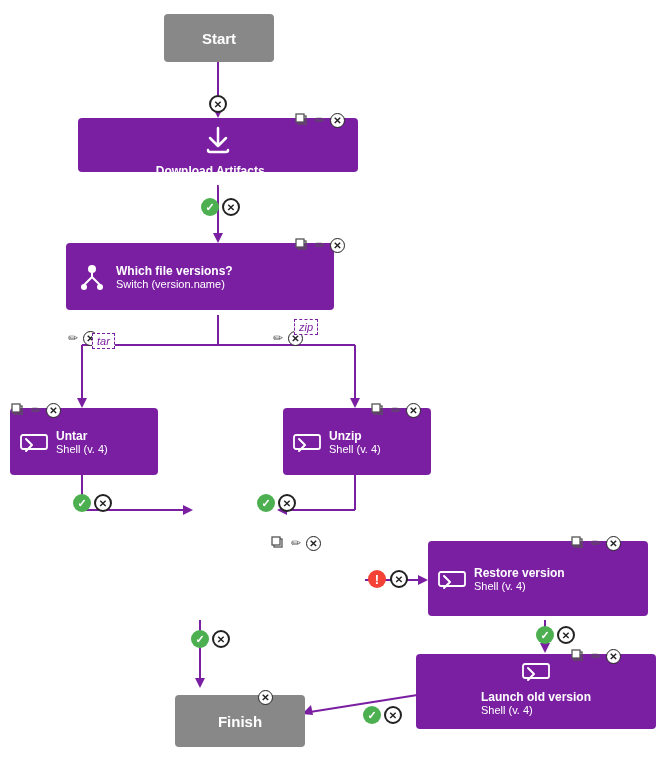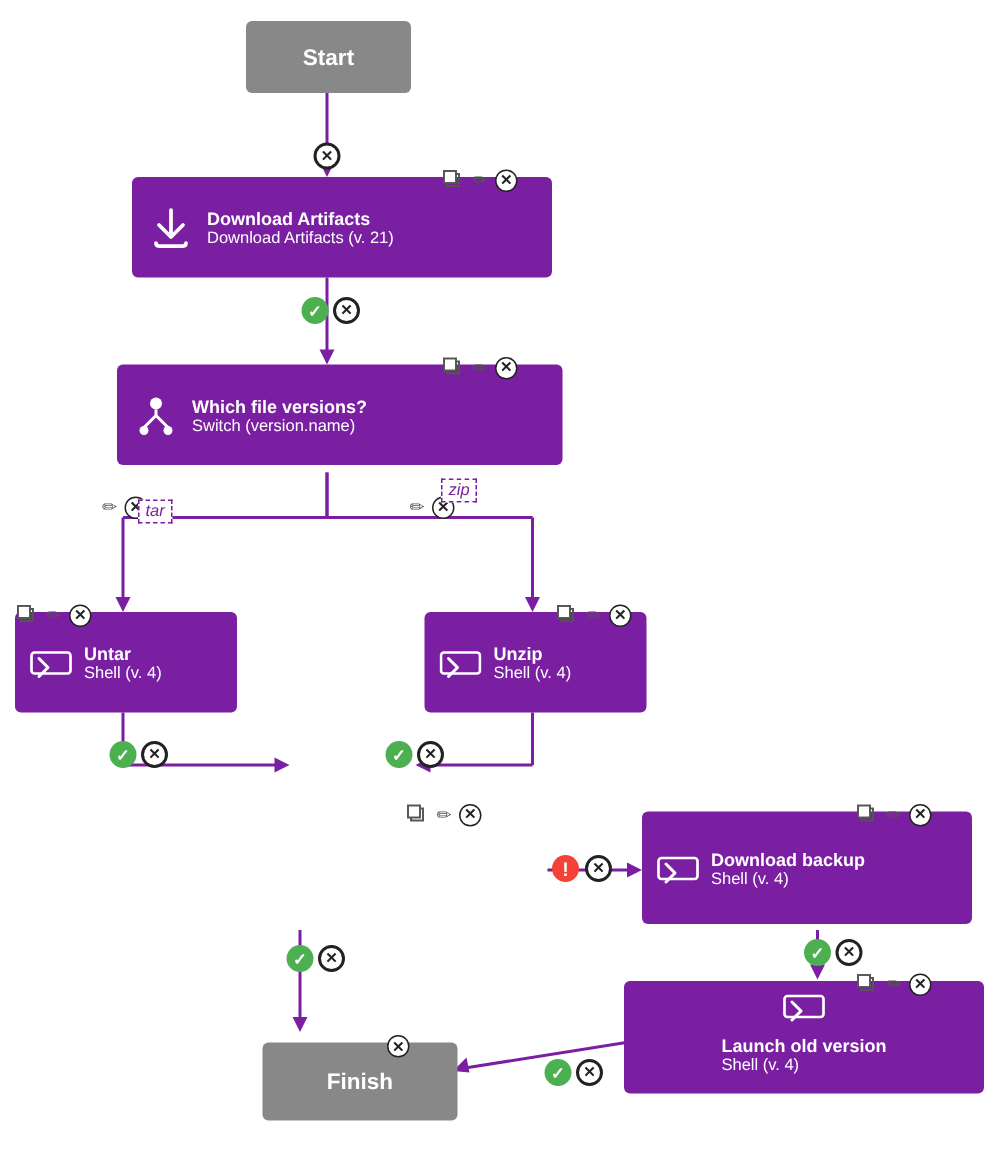--- a/index.html
+++ b/index.html
@@ -192,21 +192,21 @@
     <line x1="430" y1="693" x2="310" y2="712" stroke="#7b1fa2" stroke-width="2"></line>
     <polygon points="302,714 311,705 313,715" fill="#7b1fa2"></polygon>
   </svg>
 
   <div class="node node-gray" style="left:164px; top:14px; width:110px; height:48px;">
     <span>Start</span>
   </div>
 
   <div class="conn-xcircle" style="left:209px; top:95px;">✕</div>
 
-  <div class="node node-purple" style="left:88px; top:118px; width:280px; height:67px;">
+  <div class="node node-purple" style="left:78px; top:118px; width:280px; height:54px;flex-direction:column;">
     <div class="icon-area">
       <svg width="32" height="32" viewBox="0 0 32 32" fill="none">
         <path d="M16 4 L16 20 M8 14 L16 22 L24 14" stroke="white" stroke-width="2.5" fill="none" stroke-linecap="round" stroke-linejoin="round"></path>
         <path d="M6 26 Q6 28 8 28 L24 28 Q26 28 26 26" stroke="white" stroke-width="2.5" fill="none" stroke-linecap="round"></path>
       </svg>
     </div>
     <div class="text-area">
       <span class="line1">Download Artifacts</span>
       <span class="line2">Download Artifacts (v. 21)</span>
     </div>
@@ -219,21 +219,21 @@
           <rect x="1" y="1" width="8" height="8" fill="white" stroke="#555" stroke-width="1.3"></rect>
         </svg>
     </div>
     <div class="ctrl-icon pencil-sm">✏</div>
     <div class="x-circle">✕</div>
   </div>
 
   <div class="conn-check" style="left:201px; top:198px;">✓</div>
   <div class="conn-xcircle" style="left:222px; top:198px;">✕</div>
 
-  <div class="node node-purple" style="left:78px; top:243px; width:297px; height:67px;">
+  <div class="node node-purple" style="left:66px; top:243px; width:268px; height:67px;">
     <div class="icon-area">
       <svg width="32" height="32" viewBox="0 0 32 32" fill="none">
         <circle cx="16" cy="8" r="4" fill="white"></circle>
         <line x1="16" y1="12" x2="16" y2="16" stroke="white" stroke-width="2"></line>
         <line x1="16" y1="16" x2="8" y2="24" stroke="white" stroke-width="2"></line>
         <line x1="16" y1="16" x2="24" y2="24" stroke="white" stroke-width="2"></line>
         <circle cx="8" cy="26" r="3" fill="white"></circle>
         <circle cx="24" cy="26" r="3" fill="white"></circle>
       </svg>
     </div>
@@ -342,21 +342,21 @@
   <div class="conn-xcircle" style="left:390px; top:570px;">✕</div>
 
   <div class="node node-purple" style="left:428px; top:541px; width:220px; height:75px;">
     <div class="icon-area">
       <svg width="28" height="22" viewBox="0 0 28 22" fill="none">
         <rect x="1" y="4" width="26" height="14" rx="2" stroke="white" stroke-width="1.8"></rect>
         <polyline points="6,8 12,14 6,20" stroke="white" stroke-width="2" fill="none" stroke-linecap="round" stroke-linejoin="round"></polyline>
       </svg>
     </div>
     <div class="text-area">
-      <span class="line1">Download backup</span>
+      <span class="line1">Restore version</span>
       <span class="line2">Shell (v. 4)</span>
     </div>
   </div>
 
   <div class="node-controls" style="left:570px; top:535px;">
     <div class="ctrl-icon">
       <svg width="14" height="14" viewBox="0 0 14 14">
           <rect x="3" y="3" width="8" height="8" fill="none" stroke="#555" stroke-width="1.3"></rect>
           <rect x="1" y="1" width="8" height="8" fill="white" stroke="#555" stroke-width="1.3"></rect>
         </svg>

